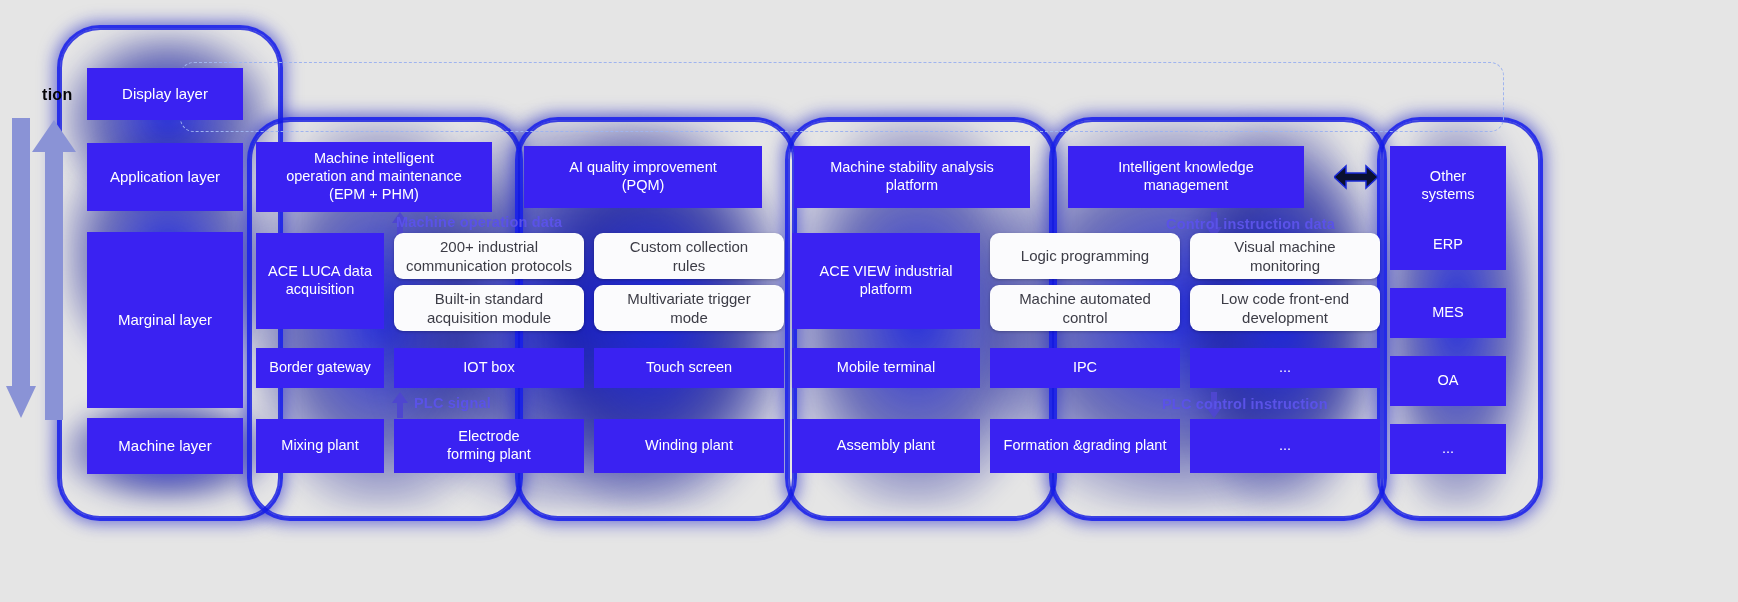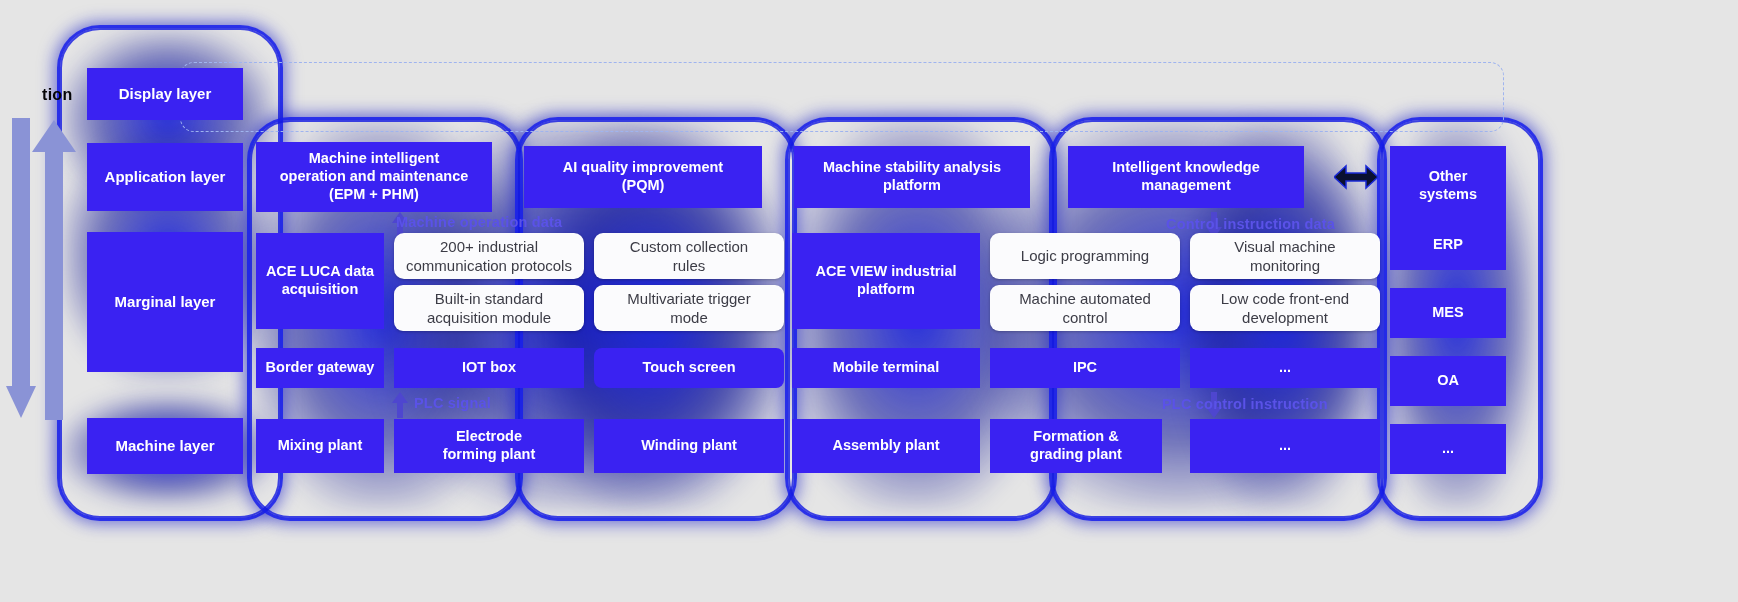--- a/index.html
+++ b/index.html
@@ -11,21 +11,21 @@
   
   .glow{position:absolute;border-radius:44px;pointer-events:none;
         background:radial-gradient(ellipse at 50% 50%, rgba(28,36,220,.95) 0%, rgba(14,20,150,.55) 45%, rgba(4,8,60,0) 78%);
         filter:blur(9px);}
   .glow2{position:absolute;border-radius:40px;pointer-events:none;
         box-shadow:0 0 0 3px rgba(24,30,235,.85), 0 0 16px 6px rgba(20,26,200,.55);
         border:2px solid rgba(18,24,225,.8);}
 
   
   .bx{position:absolute;display:flex;align-items:center;justify-content:center;
-      text-align:center;color:#fff;font-weight:700;line-height:1.22;
+      text-align:center;color:#fff;font-weight:400;line-height:1.22;
       background:#3A22F2;box-sizing:border-box;padding:2px 6px;}
   .bx.sm{font-size:14.5px;}
   .bx.md{font-size:15px;}
   .wbx{position:absolute;display:flex;align-items:center;justify-content:center;
       text-align:center;color:#3c3c46;font-weight:400;font-size:15px;line-height:1.3;
       background:#fbfbfd;border-radius:9px;box-sizing:border-box;padding:2px 8px;
       box-shadow:0 1px 3px rgba(0,0,0,.25);}
 
   
   .flab{position:absolute;color:#5a52e8;font-weight:700;font-size:14.5px;
@@ -83,21 +83,21 @@
   </div>
 
   <div class="cuttext" style="left:42px; top:86px;">tion</div>
 
   <div class="bx md" style="left:87px; top:68px; width:156px; height:52px;">Display layer</div>
 
   <div class="bx md" style="left:87px; top:143px; width:156px; height:68px;">
     <span><span>Application layer</span></span>
   </div>
 
-  <div class="bx md" style="left:87px; top:232px; width:156px; height:140px;">Marginal layer</div>
+  <div class="bx md" style="left:87px; top:232px; width:156px; height:176px;">Marginal layer</div>
 
   <div class="bx md" style="left:87px; top:418px; width:156px; height:56px;">Machine layer</div>
 
   <div class="bx sm" style="left:256px; top:142px; width:236px; height:70px;flex-direction:column;">
     <span>Machine intelligent</span>
     <span>operation and maintenance</span>
     <span>(EPM + PHM)</span>
   </div>
 
   <div class="bx sm" style="left:524px; top:146px; width:238px; height:62px;flex-direction:column;">
@@ -138,21 +138,21 @@
         <polygon points="5,0 11,0 11,15 16,15 8,26 0,15 5,15" fill="#4E46CF"></polygon>
       </svg>
   </div>
   <div class="flab" style="left:1166px; top:216px;">Control instruction data</div>
 
   <div class="bx sm" style="left:256px; top:233px; width:128px; height:96px;flex-direction:column;">
     <span>ACE LUCA data</span>
     <span>acquisition</span>
   </div>
 
-  <div class="wbx" style="left:394px; top:233px; width:190px; height:46px;flex-direction:column;border-radius:10px;">
+  <div class="wbx" style="left:394px; top:233px; width:190px; height:46px;flex-direction:column;">
     <span>200+ industrial</span>
     <span>communication protocols</span>
   </div>
   <div class="wbx" style="left:594px; top:233px; width:190px; height:46px;flex-direction:column;">
     <span>Custom collection</span>
     <span>rules</span>
   </div>
   <div class="wbx" style="left:394px; top:285px; width:190px; height:46px;flex-direction:column;">
     <span>Built-in standard</span>
     <span>acquisition module</span>
@@ -191,21 +191,21 @@
   </div>
   <div class="bx sm" style="left:1390px; top:356px; width:116px; height:50px;">
     <span>OA</span>
   </div>
   <div class="bx sm" style="left:1390px; top:424px; width:116px; height:50px;">
     <span>...</span>
   </div>
 
   <div class="bx sm" style="left:256px; top:348px; width:128px; height:40px;">Border gateway</div>
   <div class="bx sm" style="left:394px; top:348px; width:190px; height:40px;">IOT box</div>
-  <div class="bx sm" style="left:594px; top:348px; width:190px; height:40px;border-radius:8px;">Touch screen</div>
+  <div class="bx sm" style="left:594px; top:348px; width:190px; height:40px;">Touch screen</div>
   <div class="bx sm" style="left:792px; top:348px; width:188px; height:40px;">Mobile terminal</div>
   <div class="bx sm" style="left:990px; top:348px; width:190px; height:40px;">IPC</div>
   <div class="bx sm" style="left:1190px; top:348px; width:190px; height:40px;">...</div>
 
   <div class="farrow" style="left:392px; top:392px;">
     <svg width="16" height="26" viewBox="0 0 16 26">
         <polygon points="8,0 16,11 11,11 11,26 5,26 5,11 0,11" fill="#4E46CF"></polygon>
       </svg>
   </div>
   <div class="flab" style="left:414px; top:395px;">PLC signal</div>
@@ -223,21 +223,21 @@
   <div class="bx sm" style="left:394px; top:419px; width:190px; height:54px;flex-direction:column;">
     <span>Electrode</span>
     <span>forming plant</span>
   </div>
   <div class="bx sm" style="left:594px; top:419px; width:190px; height:54px;flex-direction:column;">
     <span>Winding plant</span>
   </div>
   <div class="bx sm" style="left:792px; top:419px; width:188px; height:54px;flex-direction:column;">
     <span>Assembly plant</span>
   </div>
-  <div class="bx sm" style="left:990px; top:419px; width:172px; height:54px;flex-direction:column;">
+  <div class="bx sm" style="left:990px; top:419px; width:190px; height:54px;flex-direction:row;">
     <span>Formation &amp;</span>
     <span>grading plant</span>
   </div>
   <div class="bx sm" style="left:1190px; top:419px; width:190px; height:54px;flex-direction:column;">
     <span>...</span>
   </div>
 
 </div>
 
 </body></html>

